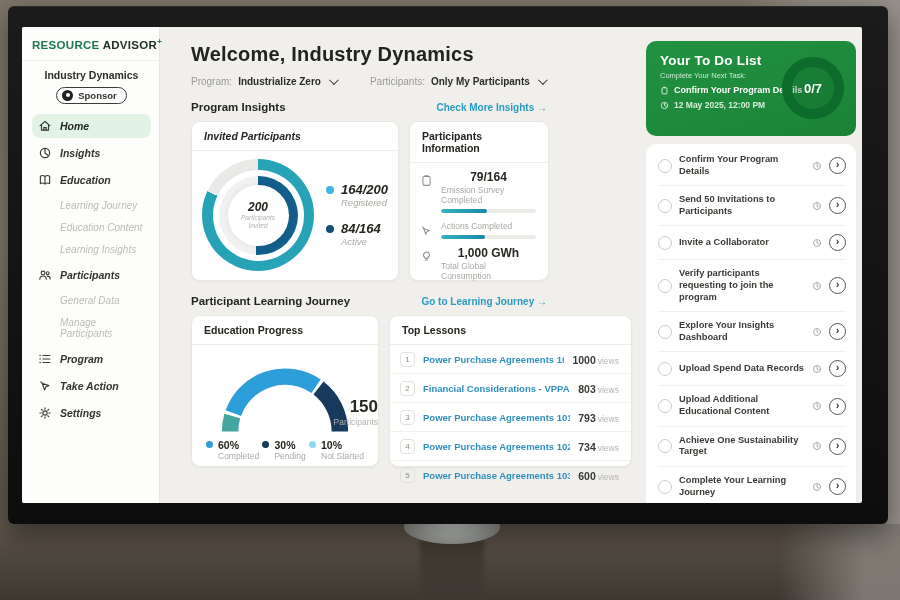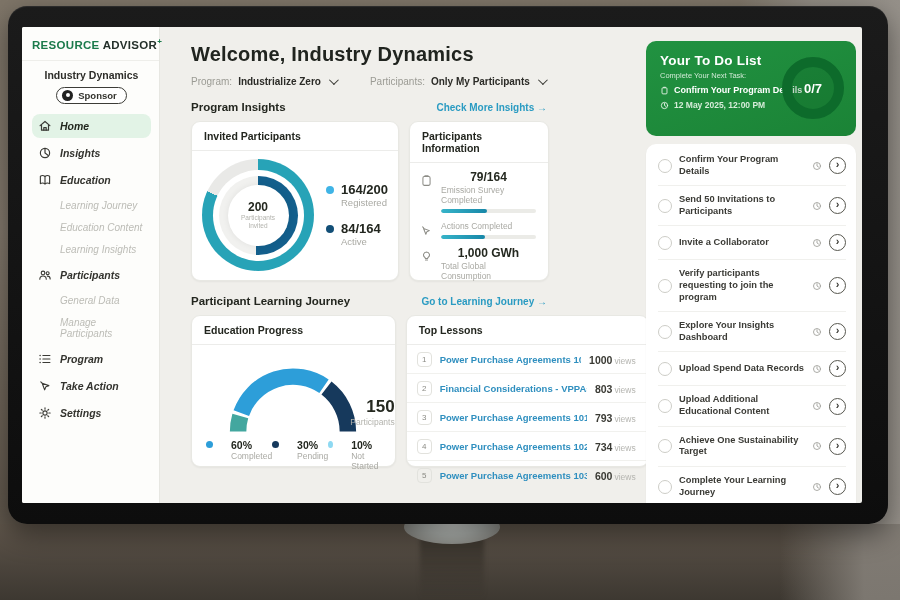--- a/index.html
+++ b/index.html
@@ -12,21 +12,21 @@
   .bg-bottom { position:absolute; left:0; top:524px; width:900px; height:76px;
     background:linear-gradient(180deg,#60564b 0%, #4b443c 55%, #3d3831 100%); }
   .bg-bottom-right { position:absolute; left:780px; top:524px; width:120px; height:76px;
     background:linear-gradient(90deg, rgba(140,135,128,0) 0%, #87827b 70%); opacity:.85; }
   .stand-neck { position:absolute; left:404px; top:510px; width:96px; height:34px; border-radius:50%;
     background:radial-gradient(ellipse at 50% 30%, #d9dcd8 0%, #aeb2ae 45%, #6f6c66 100%); }
   .stand-shadow { position:absolute; left:420px; top:538px; width:64px; height:62px;
     background:linear-gradient(180deg, rgba(40,36,30,.55), rgba(40,36,30,0)); filter:blur(2px); }
 
   
-  .monitor { position:absolute; left:8px; top:6px; width:880px; height:518px; border-radius:19px;
+  .monitor { position:absolute; left:8px; top:6px; width:880px; height:518px; border-radius:6px;
     background:linear-gradient(180deg,#1b1b1b,#0d0d0d); box-shadow:0 10px 28px rgba(0,0,0,.45), inset 0 1px 1px rgba(255,255,255,.08); }
   .screen { position:absolute; left:14px; top:21px; width:840px; height:476px; background:#f0efeb; overflow:hidden; border-radius:2px; }
 
   
   .sidebar { position:absolute; left:0; top:0; width:138px; height:476px; background:#fdfdfb; border-right:1px solid #e7e7e2; padding:10px 8px 0 10px; }
   .logo { font-size:11.5px; font-weight:bold; letter-spacing:.3px; white-space:nowrap; }
   .logo .g { color:#1b7a4b; } .logo .d { color:#24302a; } .logo sup { color:#1b7a4b; font-size:8px; }
   .logo-div { border-top:1px solid #eeeeea; margin:9px -8px 8px -10px; }
   .org { text-align:center; font-size:10.5px; font-weight:bold; color:#2d2d29; }
   .badge-wrap { display:flex; justify-content:center; margin:6px 0 10px; }
@@ -49,21 +49,21 @@
   .filter .val { font-weight:bold; color:#2b2b27; }
   .chev { width:7px; height:7px; border-right:1.6px solid #3a3a35; border-bottom:1.6px solid #3a3a35; transform:rotate(45deg) translateY(-2px); margin-left:2px; }
   .sec-row { display:flex; justify-content:space-between; align-items:center; margin:14px 2px 8px 0; }
   .sec-title { font-size:11.5px; font-weight:bold; color:#23261f; }
   .sec-link { font-size:10px; font-weight:bold; color:#2a9bc2; cursor:pointer; }
   .cards { display:flex; gap:10px; }
   .card { background:#fff; border:1px solid #e8e8e3; border-radius:9px; box-shadow:0 1px 2px rgba(0,0,0,.05); }
   .card-title { font-size:10.5px; font-weight:bold; color:#23261f; padding:8px 12px; border-bottom:1px solid #ececea; }
 
   
-  .card-invited { width:247px; height:160px; }
+  .card-invited { width:247px; height:160px;font-style:italic; }
   .invited-body { display:flex; align-items:center; padding:8px 10px; gap:12px; }
   .donut-outer { width:112px; height:112px; border-radius:50%; display:flex; align-items:center; justify-content:center; }
   .donut-hole { width:91px; height:91px; border-radius:50%; background:#fff; display:flex; align-items:center; justify-content:center; }
   .donut-inner { width:79px; height:79px; border-radius:50%; display:flex; align-items:center; justify-content:center; }
   .donut-center { width:61px; height:61px; border-radius:50%; background:#fff; box-shadow:0 0 6px rgba(0,0,0,.07); display:flex; flex-direction:column; align-items:center; justify-content:center; text-align:center; }
   .donut-center .v { font-size:12px; font-weight:bold; color:#24281f; }
   .donut-center .l { font-size:6.5px; color:#b3b3ad; width:46px; line-height:1.25; }
   .legend-col { display:flex; flex-direction:column; gap:14px; }
   .leg-item { display:flex; gap:7px; align-items:flex-start; }
   .leg-dot { width:8px; height:8px; border-radius:50%; margin-top:3px; }
@@ -82,21 +82,21 @@
   .pbar { height:4px; border-radius:3px; background:#ebebe7; overflow:hidden; }
   .pbar-fill { height:100%; border-radius:3px; background:linear-gradient(90deg,#37b4c9,#1787a8); }
 
   
   .card-edu { width:217px; height:152px; position:relative; }
   .gauge-wrap { position:relative; display:flex; justify-content:center; padding-top:6px; }
   .gauge-center { position:absolute; left:0; right:0; top:52px; text-align:right; }
   .gauge-center .v { font-size:17px; font-weight:bold; color:#24281f; }
   .gauge-center .l { font-size:8.5px; color:#b3b3ad; }
   .gauge-legend { display:flex; justify-content:space-between; padding:2px 14px 0; }
-  .gl-item { display:flex; gap:18px; }
+  .gl-item { display:flex; gap:5px; }
   .gl-dot { width:7px; height:7px; border-radius:50%; margin-top:2px; }
   .gl-v { font-size:10.5px; font-weight:bold; color:#23271f; line-height:1.15; }
   .gl-l { font-size:8.5px; color:#a9a9a3; }
 
   
   .card-lessons { width:243px; height:152px; }
   .lesson-row { display:flex; align-items:center; gap:8px; padding:5px 12px 5px 10px; border-bottom:1px solid #f1f1ee; }
   .lesson-row:last-child { border-bottom:none; }
   .lesson-rank { width:15px; height:15px; border:1px solid #e2e2dd; border-radius:4px; font-size:8px; color:#8b8b85; display:flex; align-items:center; justify-content:center; flex:0 0 auto; }
   .lesson-title { flex:1; font-size:9.5px; font-weight:bold; color:#2f8fbf; cursor:pointer; white-space:nowrap; overflow:hidden; }

